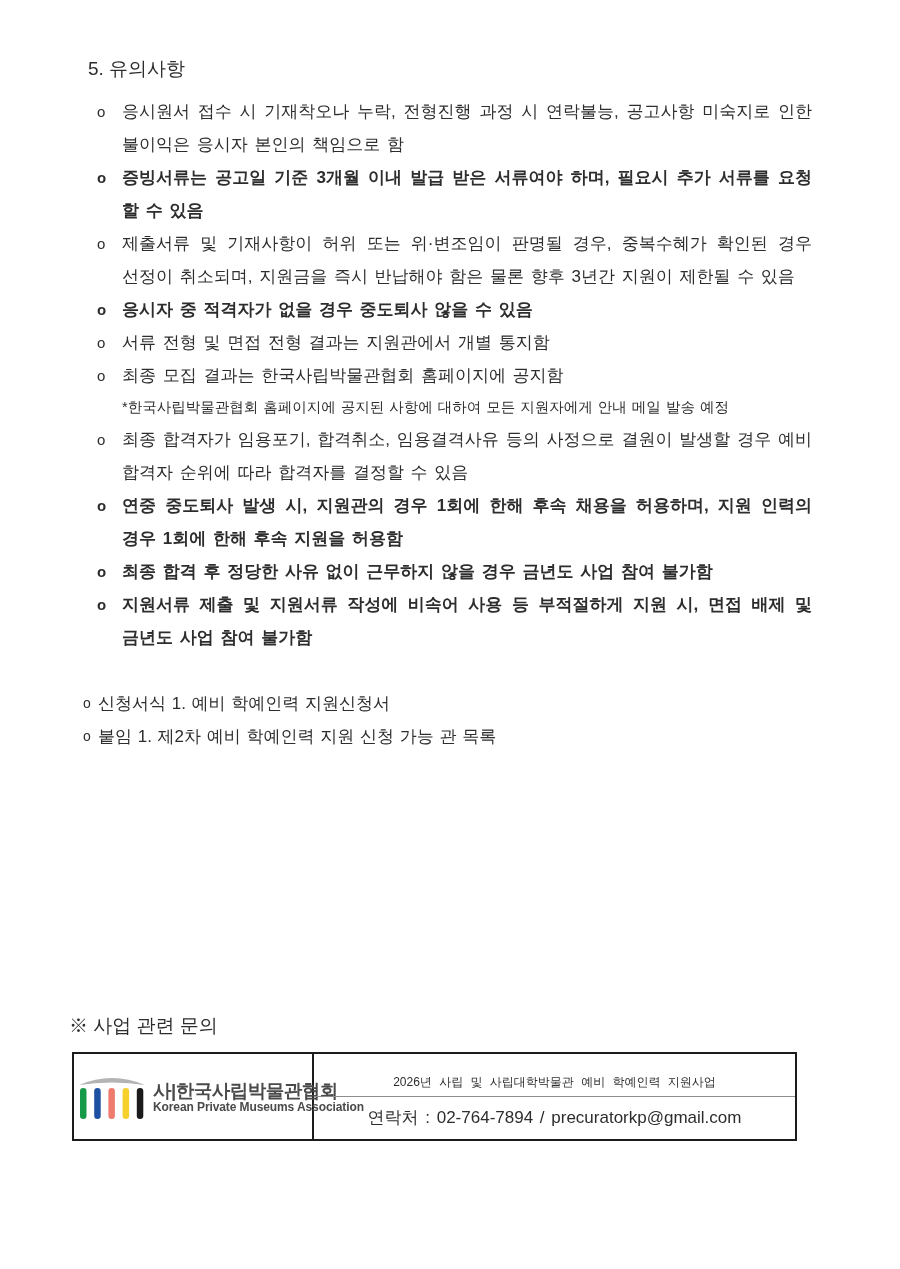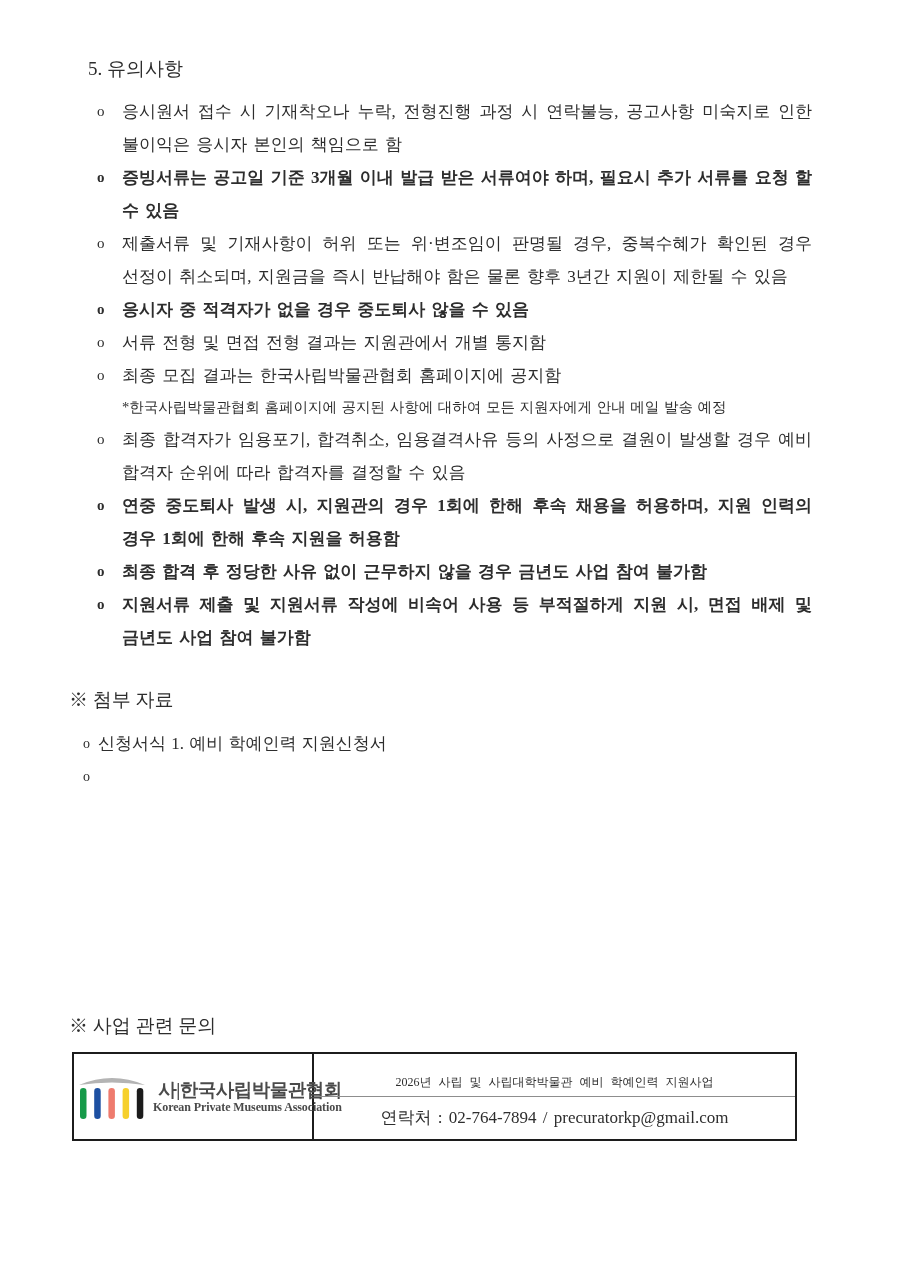--- a/index.html
+++ b/index.html
@@ -1,21 +1,21 @@
 <!DOCTYPE html>
 <html><head>
 <meta charset="utf-8">
 <style>
   html, body { margin: 0; padding: 0; background: #ffffff; }
   .page {
     position: relative;
     width: 900px;
     height: 1269px;
     background: #ffffff;
-    font-family: Liberation Serif, serif;
+    font-family: Liberation Sans, sans-serif;
     color: #2d2d2d;
     overflow: hidden;
   }
 
   
   .sec5 { position: absolute; left: 88px; top: 56px; width: 724px; }
   .sec-heading {
     font-size: 19px; font-weight: 400; line-height: 26px;
     margin: 0 0 13px 0;
   }
@@ -63,21 +63,21 @@
   }
   .program-cell {
     border-bottom: 1px solid #8d8d8d;
     display: flex; align-items: center; justify-content: center;
     font-size: 12px; word-spacing: 4px; word-break: keep-all; margin-top: 15px;
   }
   .contact-cell {
     display: flex; align-items: center; justify-content: center;
     font-size: 17px; word-spacing: 2px;
   }
-  .logo { display: flex; align-items: center; gap: 7px; text-align: right; }
+  .logo { display: flex; align-items: center; gap: 7px; }
   .logo-mark { width: 68px; height: 46px; flex: 0 0 68px; }
   .logo-texts { display: flex; flex-direction: column; }
   .logo-kr {
     font-size: 18.5px; font-weight: 700; color: #4a4a4a;
     letter-spacing: -0.5px; line-height: 21px; white-space: nowrap;
   }
   .logo-en {
     font-size: 12px; font-weight: 700; color: #4a4a4a;
     letter-spacing: -0.1px; line-height: 13px; white-space: nowrap;
   }
@@ -127,28 +127,28 @@
           <div class="btext">최종 합격 후 정당한 사유 없이 근무하지 않을 경우 금년도 사업 참여 불가함</div>
         </div>
         <div class="bullet bold">
           <span class="marker">o</span>
           <div class="btext">지원서류 제출 및 지원서류 작성에 비속어 사용 등 부적절하게 지원 시, 면접 배제 및 금년도 사업 참여 불가함</div>
         </div>
       </div>
   </div>
 
   <div class="attach">
-    <h2 class="sec-heading">※ 첨부 자료</h2>
     <div id="attach-items">
         <div class="a-item">
           <span class="a-marker">o</span>
           <div class="a-text">신청서식 1. 예비 학예인력 지원신청서</div>
         </div>
         <div class="a-item">
           <span class="a-marker">o</span>
+          <div class="a-text">붙임 1. 제2차 예비 학예인력 지원 신청 가능 관 목록</div>
         </div>
       </div>
   </div>
 
   <div class="inquiry">
     <h2 class="sec-heading">※ 사업 관련 문의</h2>
     <div class="ctable">
       <div class="logo-cell">
         <div class="logo">
           <svg class="logo-mark" id="logo-mark" viewBox="0 0 68 46">

